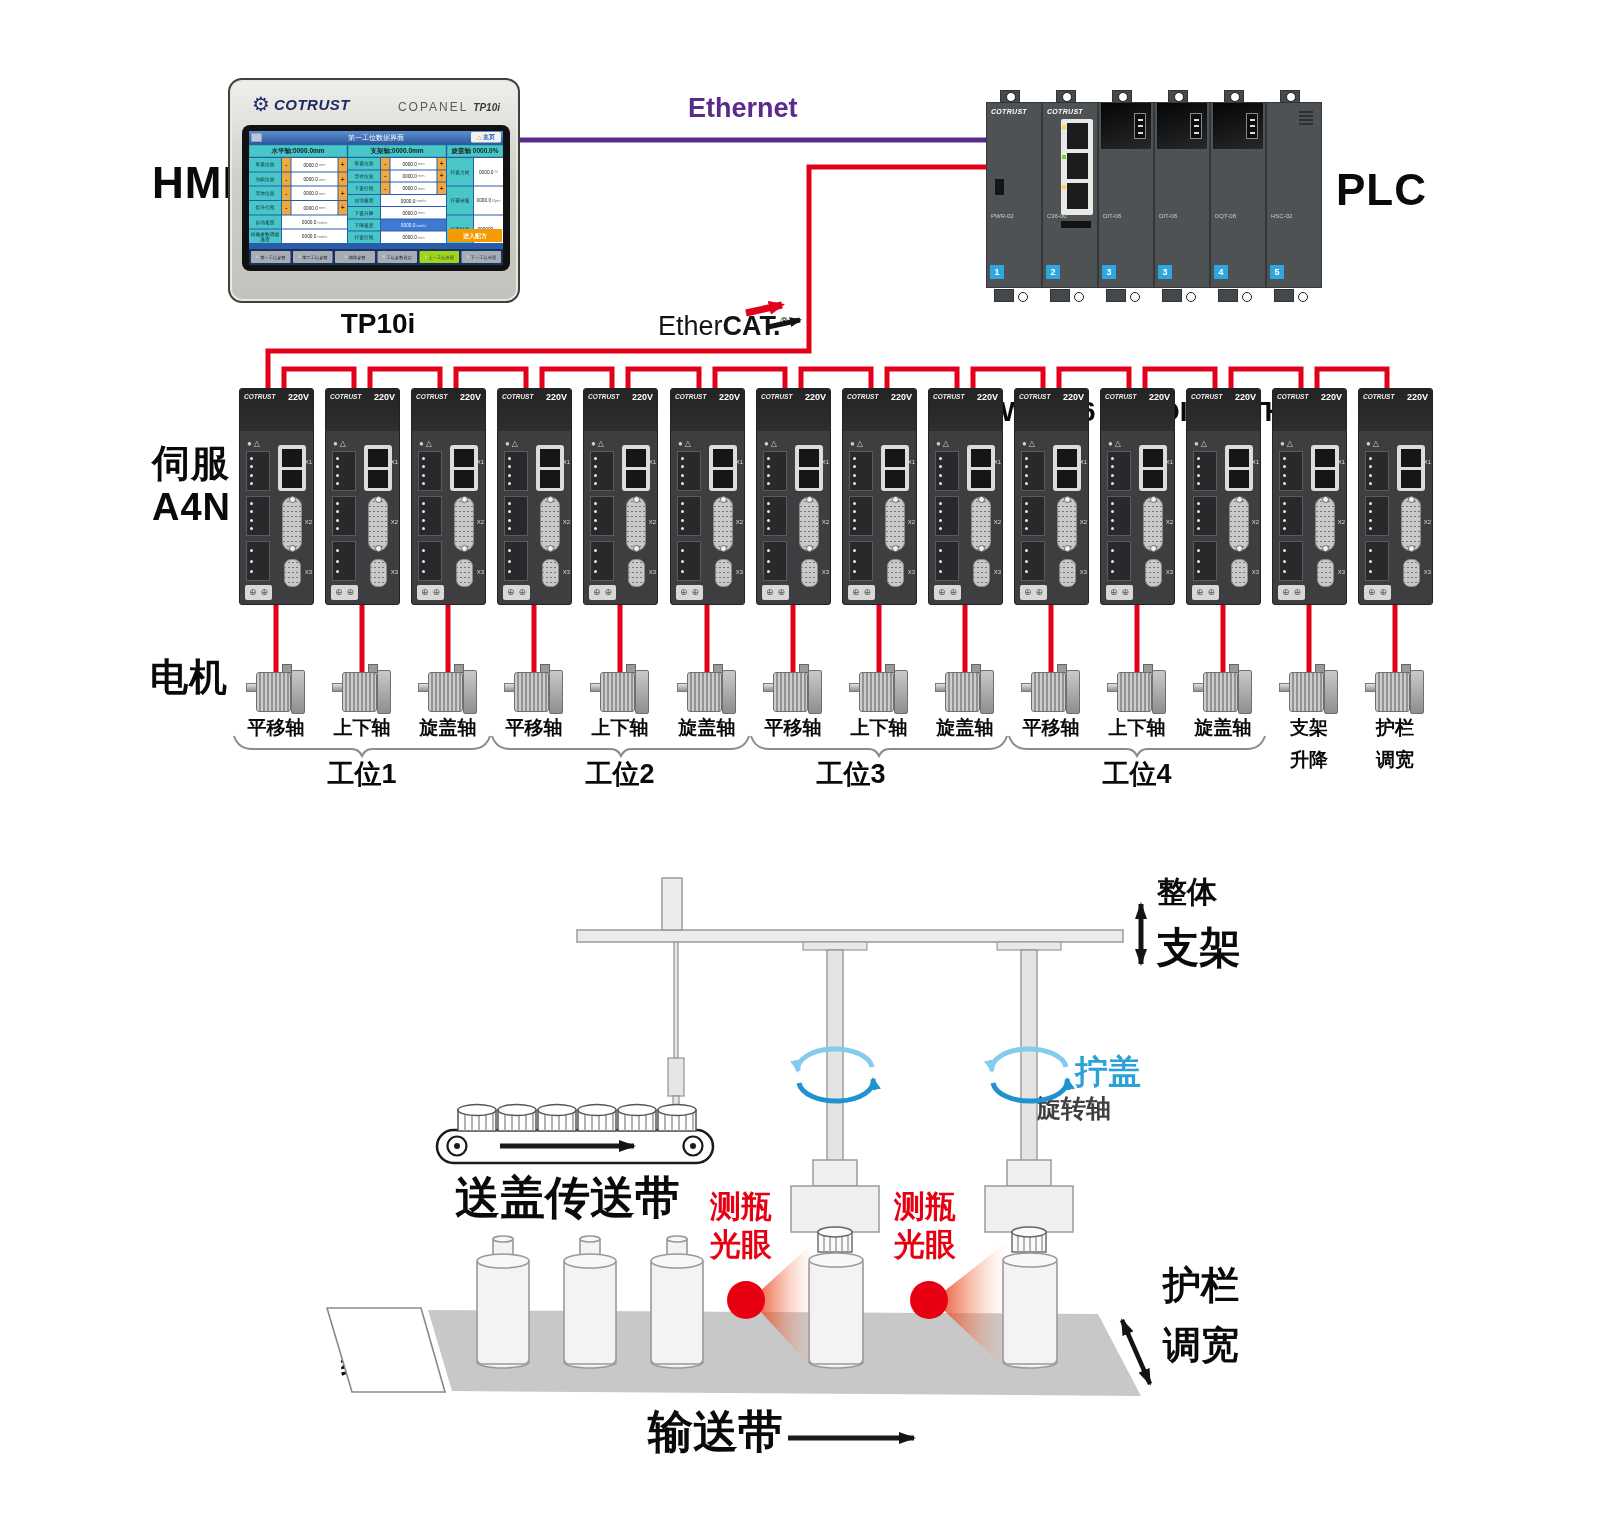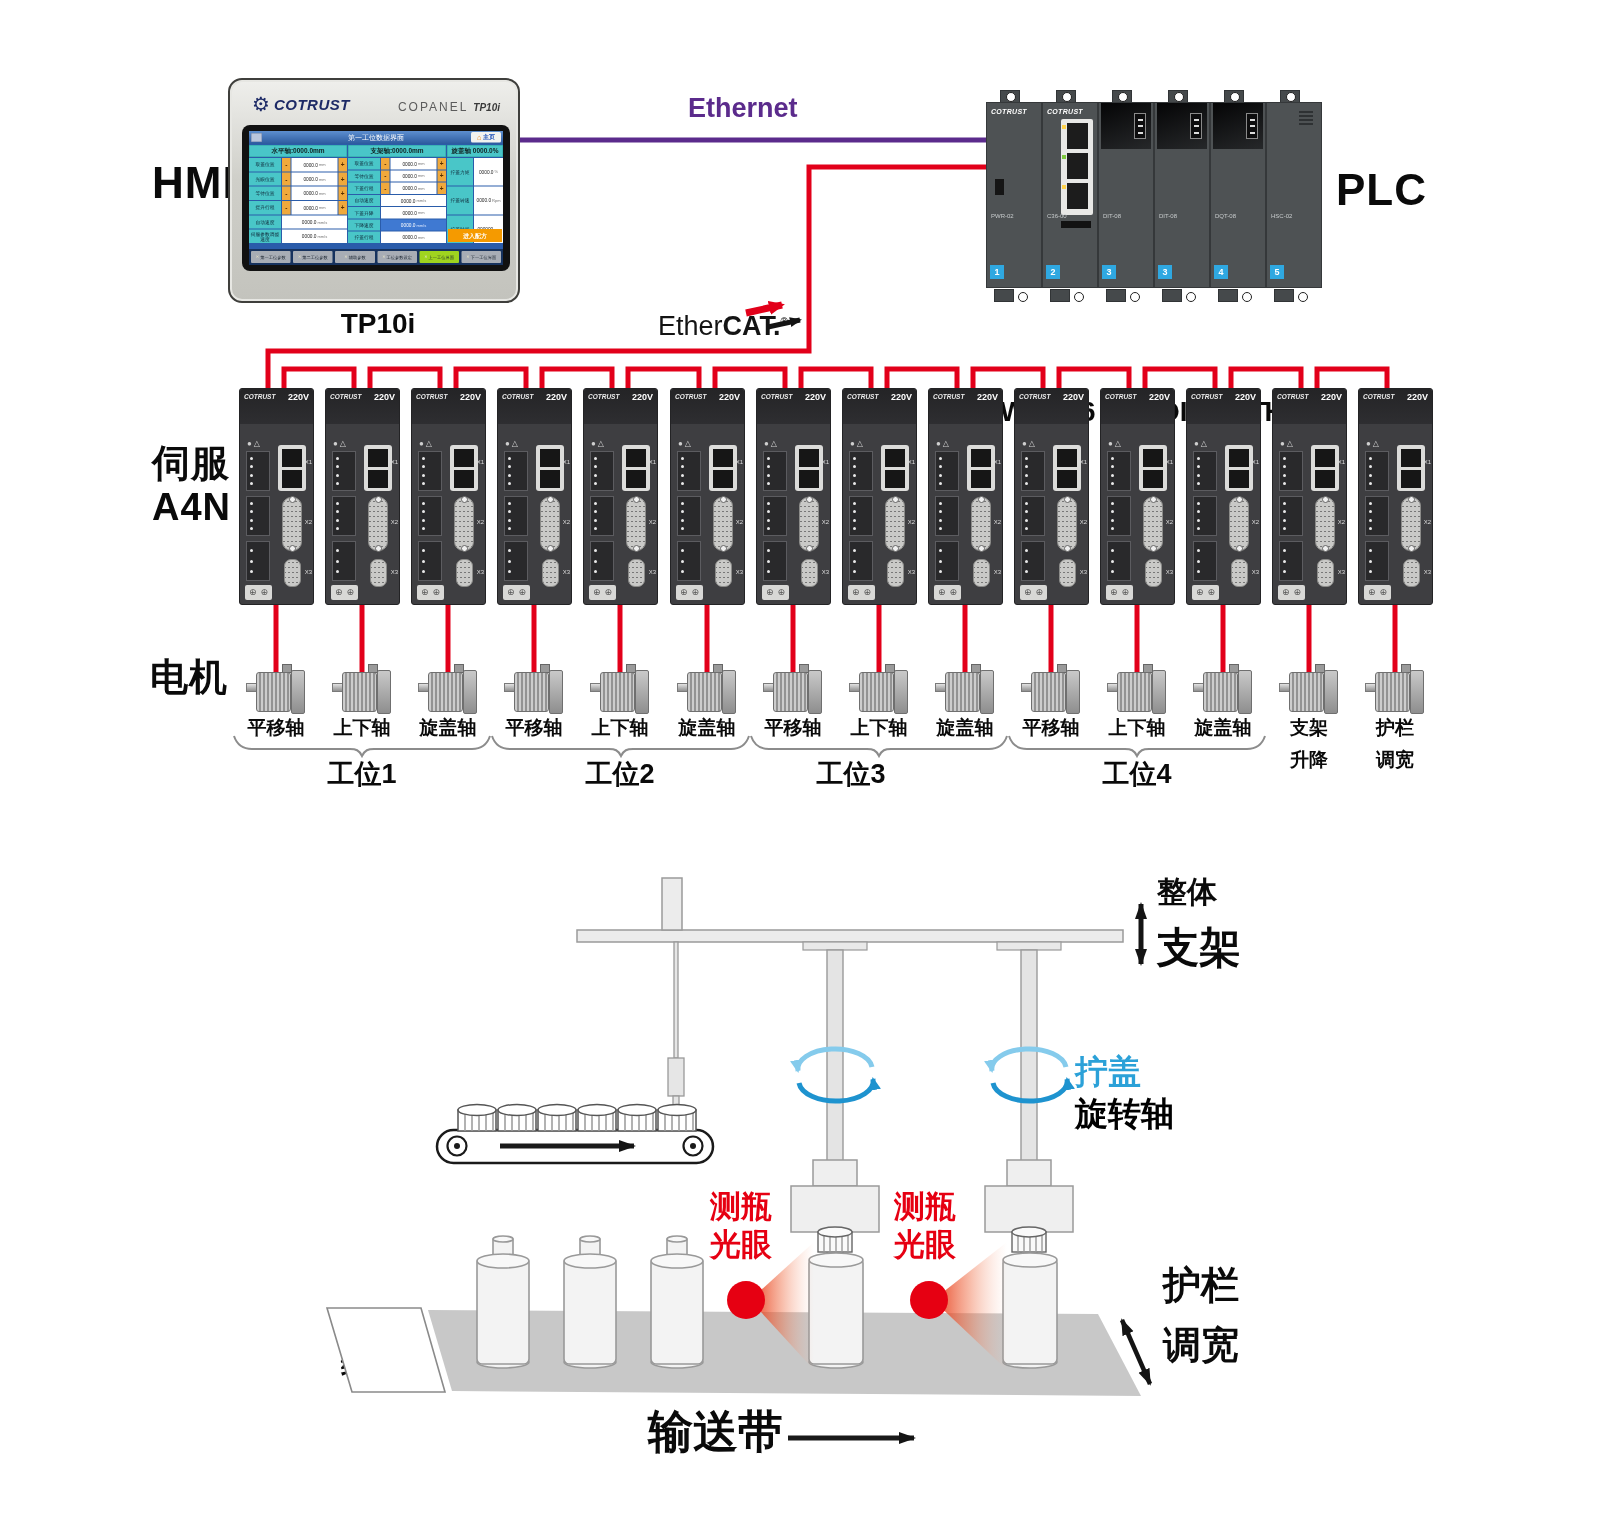--- a/index.html
+++ b/index.html
@@ -69,21 +69,21 @@
   .m-ports{position:absolute;left:18px;top:16px;width:32px;height:96px;background:#e8e8e6;border-radius:2px;}
   .m-port{position:absolute;left:6px;width:21px;height:26px;background:#1c1c1c;}
   .m-led{position:absolute;left:1px;width:4px;height:4px;}
   .m-slot{position:absolute;left:18px;top:118px;width:30px;height:7px;background:#121212;}
   .m-sw{position:absolute;left:8px;top:76px;width:9px;height:16px;background:#151515;}
   .m-vent{position:absolute;right:8px;top:8px;display:flex;flex-direction:column;gap:2px;}
   .m-vent i{display:block;width:14px;height:2px;background:#2e3133;}
   .plc-name{position:absolute;top:308px;font-size:28px;font-weight:600;color:#0a0a0a;width:70px;text-align:center;}
   
   .drive{position:absolute;top:388px;width:75px;height:217px;background:#3e3e41;border:1px solid #232325;border-radius:3px;box-sizing:border-box;}
-  .d-cap{position:absolute;left:0;top:0;right:0;height:35px;background:linear-gradient(180deg,#242426,#2e2e31);
+  .d-cap{position:absolute;left:0;top:0;right:0;height:42px;background:linear-gradient(180deg,#242426,#2e2e31);
          border-radius:3px 3px 0 0;}
   .d-brand{position:absolute;left:4px;top:4px;font-size:6.5px;font-weight:800;font-style:italic;color:#eee;}
   .d-volt{position:absolute;right:4px;top:3px;font-size:9px;font-weight:700;color:#fff;}
   .d-marks{position:absolute;left:7px;top:50px;color:#cfcfcf;font-size:8px;letter-spacing:2px;}
   .d-terms{position:absolute;left:6px;top:62px;width:24px;height:130px;display:flex;flex-direction:column;gap:5px;}
   .d-term{flex:1;background:#29292b;border:1px solid #5c5c60;display:flex;flex-direction:column;justify-content:space-evenly;padding-left:3px;box-sizing:border-box;}
   .d-term i{display:block;width:3px;height:3px;border-radius:50%;background:#e8e8e8;}
   .d-x1{position:absolute;left:38px;top:56px;width:28px;height:46px;background:#dcdcda;border-radius:3px;}
   .d-x1 i{position:absolute;left:4px;width:20px;height:18px;background:#161616;}
   .d-plabel{position:absolute;right:1px;font-size:6px;color:#ddd;}
@@ -1242,21 +1242,22 @@
   <div id="stationLabels">
       <div class="station-label" style="left: 302px; z-index: 3;">工位1</div>
       <div class="station-label" style="left: 560px; z-index: 3;">工位2</div>
       <div class="station-label" style="left: 791px; z-index: 3;">工位3</div>
       <div class="station-label" style="left: 1077px; z-index: 3;">工位4</div>
     </div>
 
   <div class="mk" style="left:1157px;top:872px;font-size:30px;">整体</div>
   <div class="mk" style="left:1157px;top:920px;font-size:42px;">支架</div>
   <div class="mk" style="left:1075px;top:1050px;font-size:33px;color:#2ba1d8;">拧盖</div>
-  <div class="mk" style="left:1075px;top:1092px;font-size:33px;color:#000000;">旋转轴</div>
+  <div class="mk" style="left:1036px;top:1092px;font-size:25px;color:#404040;">旋转轴</div>
+  <div class="mk" style="left:455px;top:1168px;font-size:45px;">送盖传送带</div>
   <div class="mk" style="left:710px;top:1186px;font-size:31px;color:#e60012;">测瓶</div>
   <div class="mk" style="left:710px;top:1224px;font-size:31px;color:#e60012;">光眼</div>
   <div class="mk" style="left:894px;top:1186px;font-size:31px;color:#e60012;">测瓶</div>
   <div class="mk" style="left:894px;top:1224px;font-size:31px;color:#e60012;">光眼</div>
   <div class="mk" style="left:352px;top:1313px;font-size:29px;">主轴</div>
   <div class="mk" style="left:341px;top:1345px;font-size:29px;">编码器</div>
   <div class="mk" style="left:1163px;top:1260px;font-size:38px;">护栏</div>
   <div class="mk" style="left:1163px;top:1320px;font-size:38px;">调宽</div>
   <div class="mk" style="left:648px;top:1402px;font-size:45px;">输送带</div>
 

